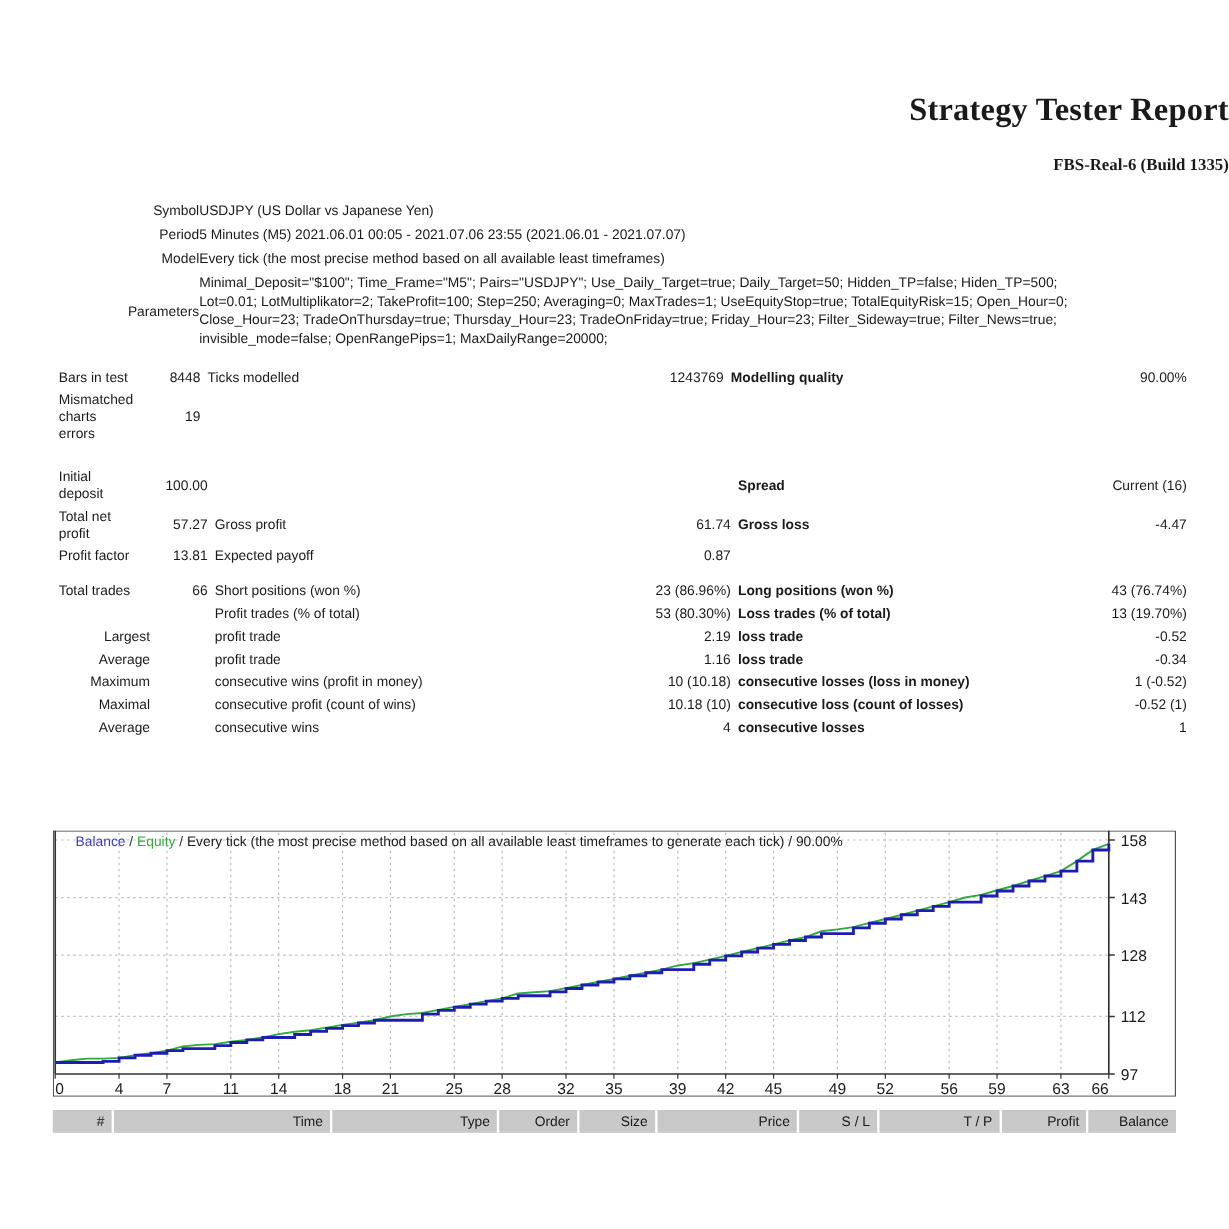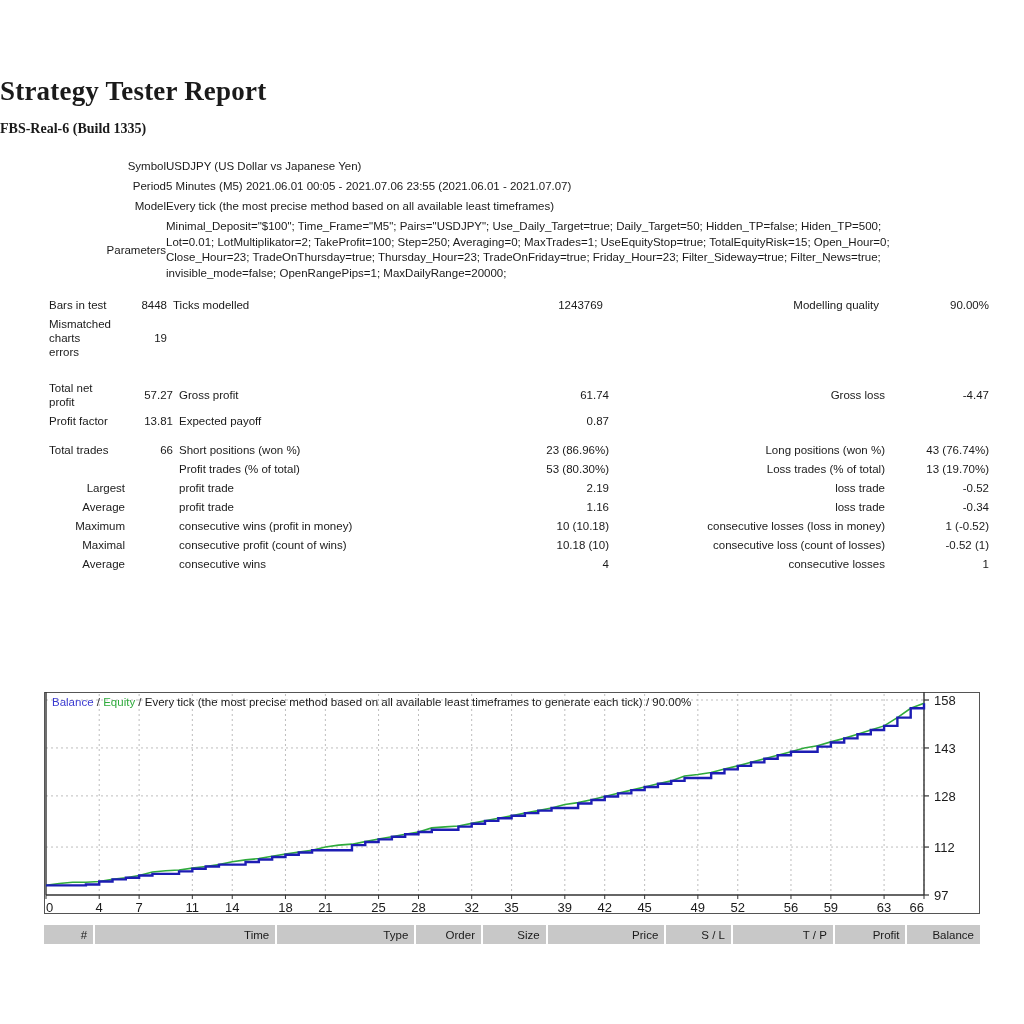--- a/index.html
+++ b/index.html
@@ -18,40 +18,40 @@
   #page {
     position: relative;
     width: 1024px;
     height: 1024px;
     box-sizing: border-box;
   }
 
   
   .title-block {
     padding-top: 74px;
-    text-align: left;
+    text-align: right;
     font-family: "Liberation Serif", serif;
   }
   .title-main {
     font-size: 27px;
     font-weight: bold;
     line-height: 34px;
     letter-spacing: 0.2px;
   }
   .title-sub {
     font-size: 20px;
     font-weight: bold;
     line-height: 27px;
     margin-top: 2px;
   }
   .title-server {
     font-size: 14px;
     font-weight: bold;
     line-height: 20px;
-    margin-top: 11px;
+    margin-top: 21px;
   }
 
   
   .info-table {
     margin-top: 18px;
     margin-left: 49px;
     width: 940px;
     border-collapse: collapse;
     font-size: 11.5px;
     line-height: 15px;
@@ -82,38 +82,38 @@
     line-height: 14px;
   }
   .stats-table td {
     padding: 2px 0 3px 0;
     vertical-align: middle;
   }
   .c-lab1 { width: 76px;  text-align: left; }
   .c-val1 { width: 42px;  text-align: right; padding-right: 6px !important; }
   .c-lab2 { width: 330px; text-align: left; }
   .c-val2 { width: 100px; text-align: right; padding-right: 6px !important; }
-  .c-lab3 { width: 270px; text-align: right; }
+  .c-lab3 { width: 270px; text-align: left; font-weight: bold; }
   .c-val3 { text-align: right; }
 
   .lab-right { text-align: right; padding-right: 6px !important; }
   .spacer-row td { height: 10px; padding: 0 !important; }
 
   
   .chart-wrap {
     position: absolute;
     left: 44px;
     top: 692px;
     width: 936px;
     height: 222px;
   }
   .chart-svg { display: block; }
   .chart-legend {
     position: absolute;
-    left: 8px;
+    left: 19px;
     top: 3px;
     font-size: 11.5px;
     white-space: nowrap;
     line-height: 14px;
   }
   .lg-balance { color: #3a3ad0; }
   .lg-equity  { color: #2faa3c; }
   .lg-sep     { color: #333333; }
   .lg-text    { color: #1a1a1a; }
 
@@ -198,20 +198,31 @@
       <td class="c-lab2"></td>
       <td class="c-val2"></td>
       <td class="c-lab3"></td>
       <td class="c-val3"></td>
     </tr>
   </tbody>
     </table>
 
   <table class="stats-table" style="margin-top:17px;">
     <tbody>
+        <tr>
+      <td class="c-lab1">
+        <div>Initial</div>
+        <div>deposit</div>
+      </td>
+      <td class="c-val1">100.00</td>
+      <td class="c-lab2"></td>
+      <td class="c-val2"></td>
+      <td class="c-lab3">Spread</td>
+      <td class="c-val3">Current (16)</td>
+    </tr>
 
     <tr>
       <td class="c-lab1">
         <div>Total net</div>
         <div>profit</div>
       </td>
       <td class="c-val1">57.27</td>
       <td class="c-lab2">Gross profit</td>
       <td class="c-val2">61.74</td>
       <td class="c-lab3">Gross loss</td>

